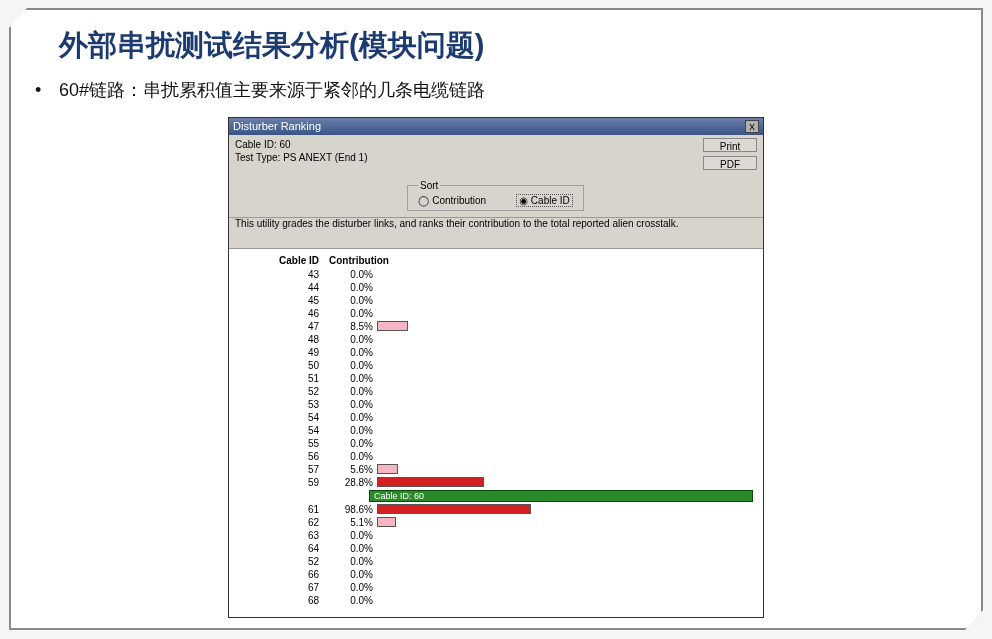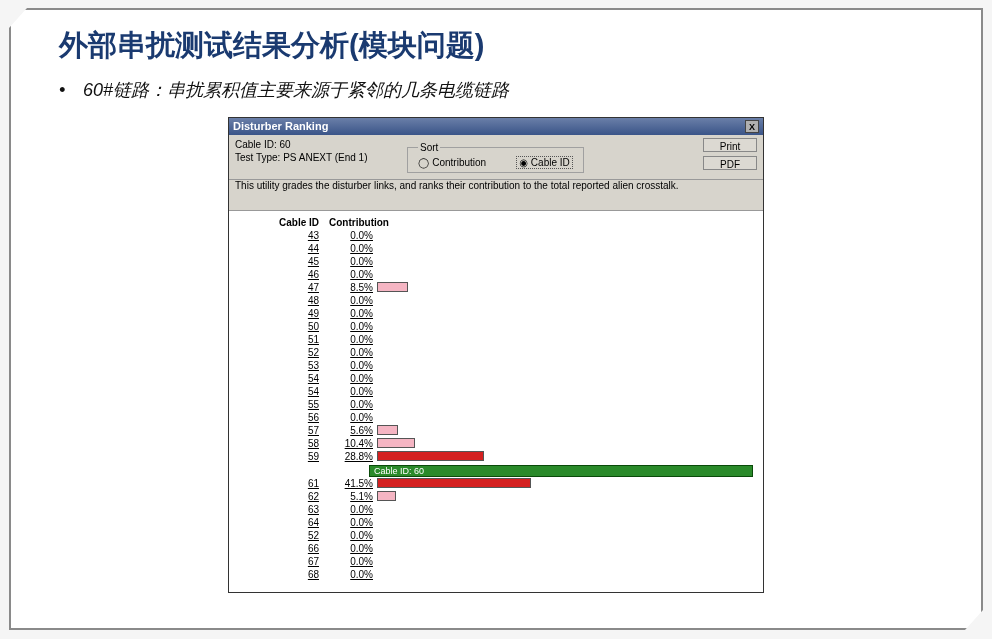--- a/index.html
+++ b/index.html
@@ -36,22 +36,21 @@
     border-left: 18px solid transparent;
   }
   .title {
     color: #1a3a70;
     font-size: 29px;
     font-weight: bold;
     padding: 16px 0 10px 48px;
   }
   .bullets {
     list-style: none;
-    padding-left: 48px;
-    font-style: italic;
+    padding-left: 24px;
   }
   .bullets li {
     font-size: 18px;
     color: #111;
     padding-left: 24px;
     position: relative;
     line-height: 1.6;
   }
   .bullets li::before {
     content: "•";
@@ -64,21 +63,21 @@
     width: 536px;
     margin: 12px auto 12px auto;
     border: 1px solid #333;
     background: #fff;
     font-family: Tahoma, Arial, sans-serif;
     font-size: 10px;
   }
   .titlebar {
     background: linear-gradient(#6a7fa8, #3a5488);
     color: #fff;
-    font-weight: bold;
+    font-weight: normal;
     font-size: 11px;
     padding: 2px 4px;
     display: flex;
     justify-content: space-between;
     align-items: center;
   }
   .titlebar .x {
     background: #b0b0b0;
     color: #000;
     font-size: 9px;
@@ -95,20 +94,21 @@
     align-items: flex-start;
     gap: 12px;
   }
   .info { flex: 0 0 160px; line-height: 1.35; }
   .sortbox {
     flex: 1;
     display: flex;
     gap: 40px;
     padding-top: 4px;
     position: relative;
+    margin-top: 38px;
   }
   .sortbox fieldset {
     border: 1px solid #a0a0a0;
     padding: 3px 10px 3px 10px;
     display: flex;
     gap: 30px;
   }
   .sortbox legend { font-size: 10px; padding: 0 2px; }
   .rad { display: flex; align-items: center; gap: 3px; }
   .rad.sel { border: 1px dotted #555; padding: 0 2px; }
@@ -134,24 +134,23 @@
   .hdr {
     display: flex;
     font-weight: bold;
     font-size: 10px;
     padding-bottom: 2px;
   }
   .hdr .c1 { width: 96px; text-align: right; padding-right: 10px; }
   .hdr .c2 { width: 64px; text-align: left; }
   .rows .row {
     display: flex;
-    align-items: flex-start;
+    align-items: center;
     height: 13px;
     font-size: 10px;
-    text-decoration: underline;
   }
   .row .c1 { width: 96px; text-align: right; padding-right: 10px; }
   .row .c2 { width: 40px; text-align: right; padding-right: 4px; margin-left: 8px; }
   .row .barwrap { flex: 1; height: 11px; position: relative; }
   .bar {
     position: absolute;
     left: 0; top: 0;
     height: 10px;
     border: 1px solid #555;
   }
@@ -299,41 +298,34 @@
             <div class="barwrap"></div>
           </div>
           <div class="row">
             <div class="c1">57</div>
             <div class="c2">5.6%</div>
             <div class="barwrap">
               <div class="bar pink" style="width: 20.72px;"></div>
             </div>
           </div>
           <div class="row">
-            <div class="c1">58</div>
-            <div class="c2">10.4%</div>
-            <div class="barwrap">
-              <div class="bar pink" style="width: 38.48px;"></div>
-            </div>
-          </div>
-          <div class="row">
             <div class="c1">59</div>
             <div class="c2">28.8%</div>
             <div class="barwrap">
               <div class="bar red" style="width: 106.56px;"></div>
             </div>
           </div>
           <div class="selfrow">
             <div class="c1"></div>
             <div class="c2"></div>
             <div class="selfbar">Cable ID: 60</div>
           </div>
           <div class="row">
             <div class="c1">61</div>
-            <div class="c2">41.5%</div>
+            <div class="c2">98.6%</div>
             <div class="barwrap">
               <div class="bar red" style="width: 153.55px;"></div>
             </div>
           </div>
           <div class="row">
             <div class="c1">62</div>
             <div class="c2">5.1%</div>
             <div class="barwrap">
               <div class="bar pink" style="width: 18.87px;"></div>
             </div>

